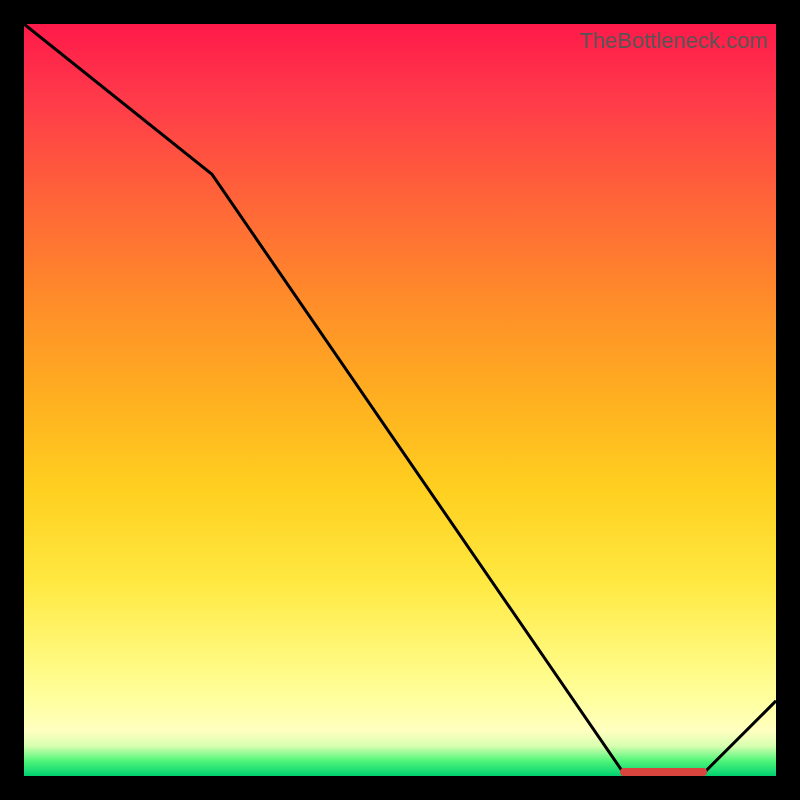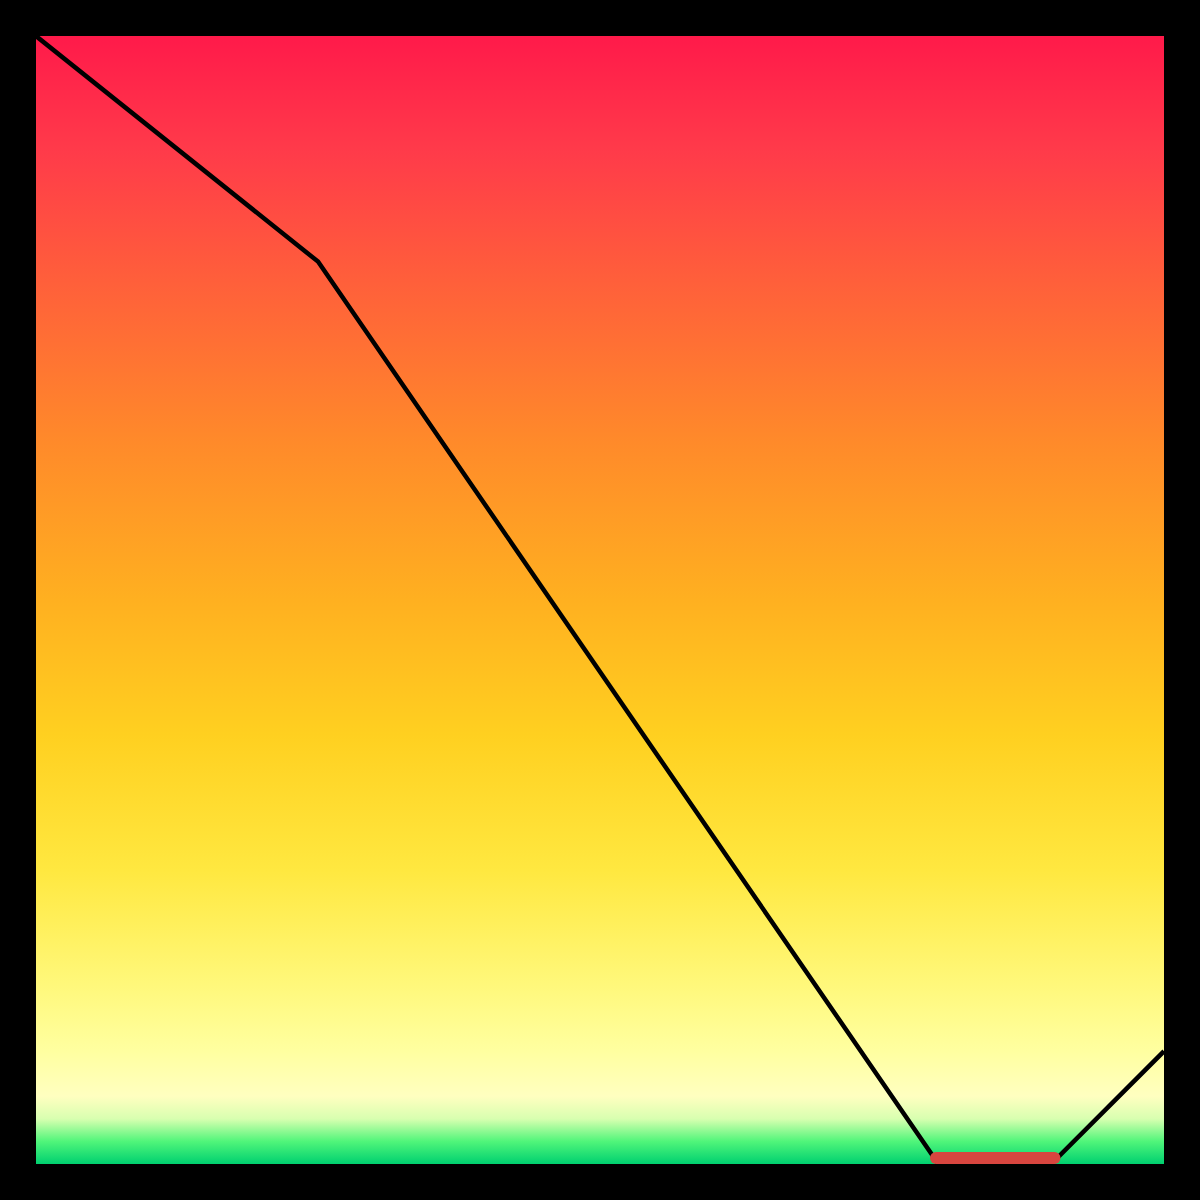--- a/index.html
+++ b/index.html
@@ -74,13 +74,14 @@
 
 <div class="frame">
   <div class="plot"></div>
 
   <svg class="line" viewBox="0 0 752 752" preserveAspectRatio="none">
     <path id="curve-path" d="M0.0 0.0 L188.0 150.4 L601.6 752.0 L676.8 752.0 L752.0 676.8"></path>
   </svg>
 
   <div id="flat-marker" class="flat-marker" style="left: 595.6px; width: 87.2px; top: 744px; background: rgb(216, 69, 63);"></div>
 
+  <div class="watermark">TheBottleneck.com</div>
 </div>
 
 </body></html>

